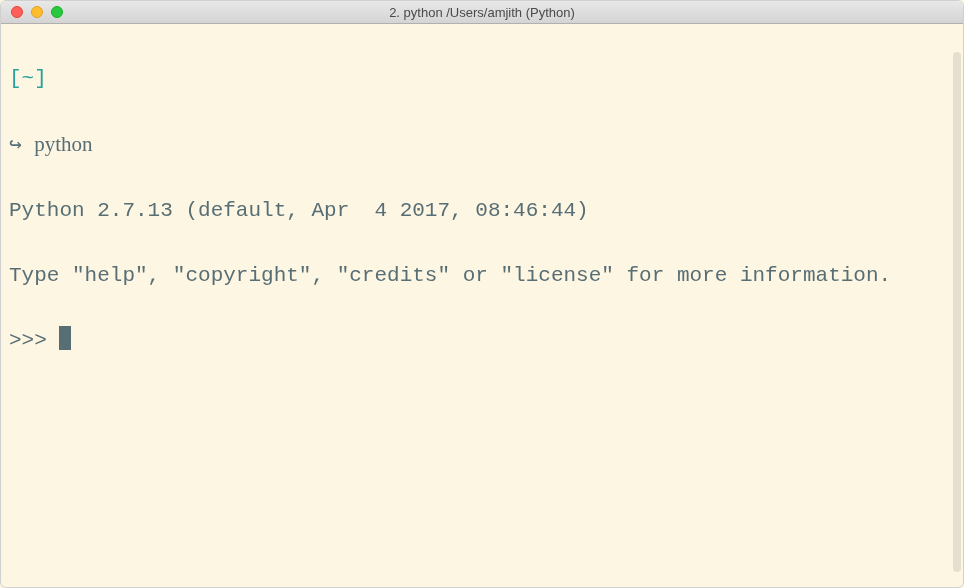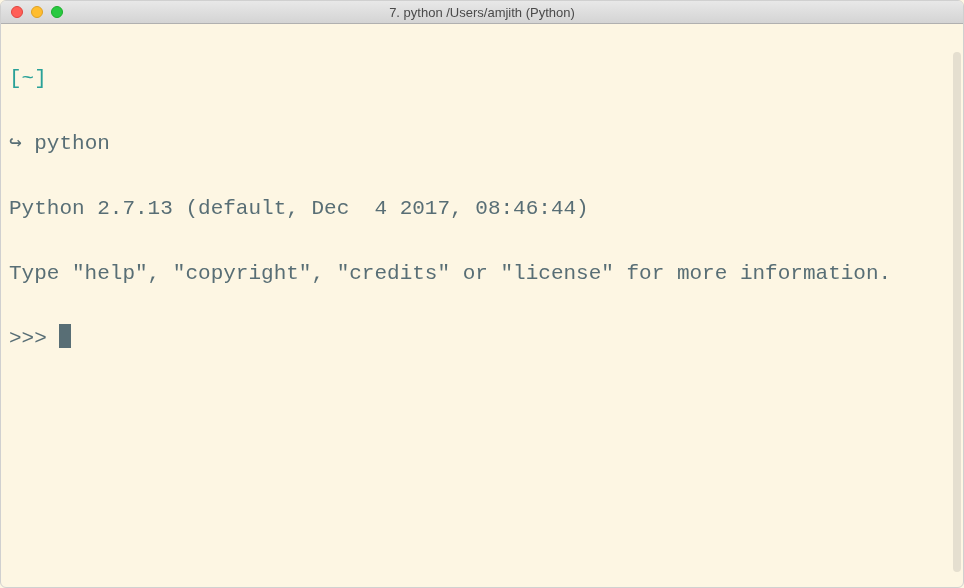--- a/index.html
+++ b/index.html
@@ -59,20 +59,21 @@
     }
     .prompt-path {
       color: #2aa198;
     }
     .arrow {
       color: #586e75;
       display: inline-block;
     }
     .cmd {
       color: #586e75;
+      font-family: Liberation Serif, serif;
     }
     .repl-prompt {
       color: #586e75;
     }
     .cursor {
       display: inline-block;
       width: 12px;
       height: 24px;
       background: #586e75;
       vertical-align: text-bottom;
@@ -93,23 +94,23 @@
   </style>
 </head>
 <body>
 
 <div class="titlebar">
   <div class="traffic-lights">
     <div class="light red"></div>
     <div class="light yellow"></div>
     <div class="light green"></div>
   </div>
-  <div class="title">7. python  /Users/amjith (Python)</div>
+  <div class="title">2. python  /Users/amjith (Python)</div>
 </div>
 
 <div class="terminal">
 <span class="line"><span class="prompt-path">[~]</span></span>
 <span class="line"><span class="arrow">↪</span> <span class="cmd">python</span></span>
-<span class="line">Python 2.7.13 (default, Dec  4 2017, 08:46:44)</span>
+<span class="line">Python 2.7.13 (default, Apr  4 2017, 08:46:44)</span>
 <span class="line">Type "help", "copyright", "credits" or "license" for more information.</span>
 <span class="line"><span class="repl-prompt">&gt;&gt;&gt; </span><span class="cursor"></span></span>
   <div class="scrollbar"></div>
 </div>
 
 </body></html>

